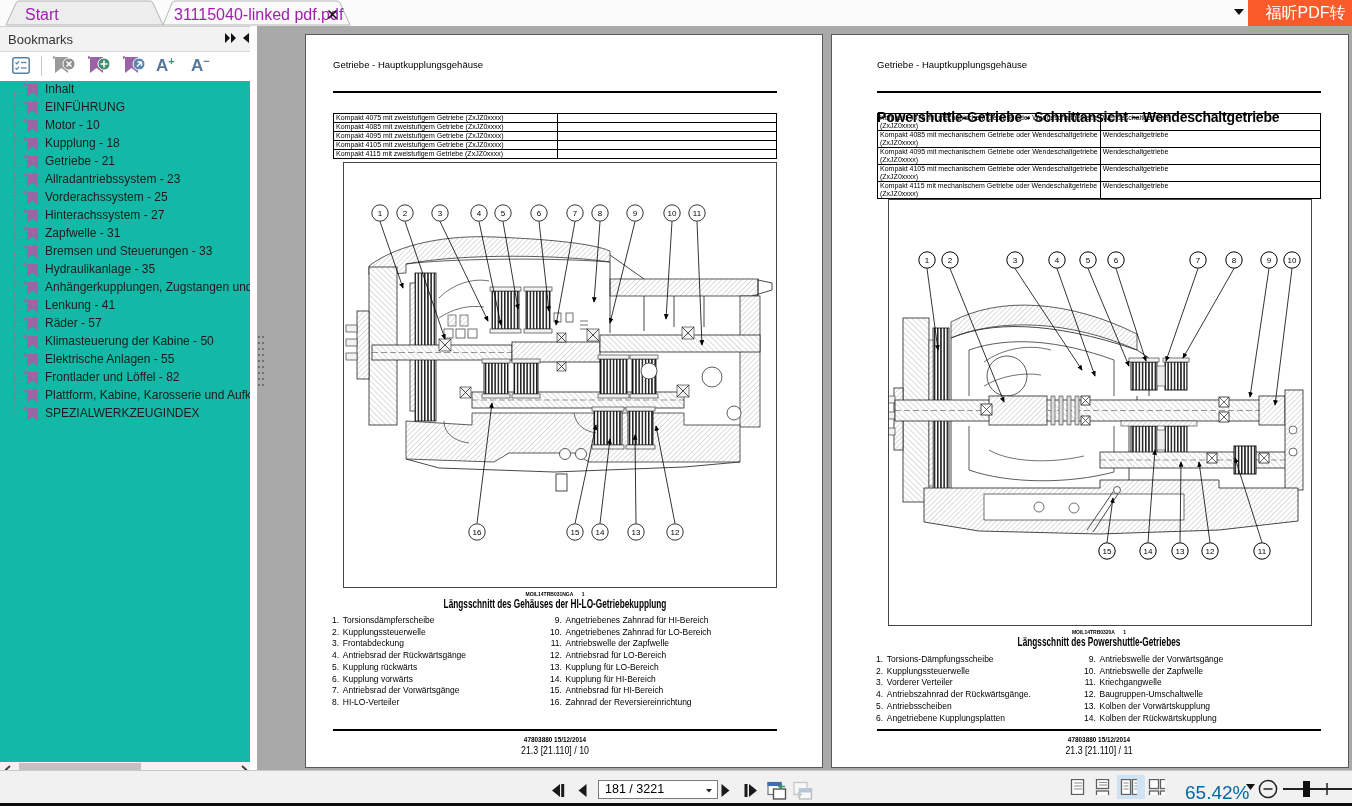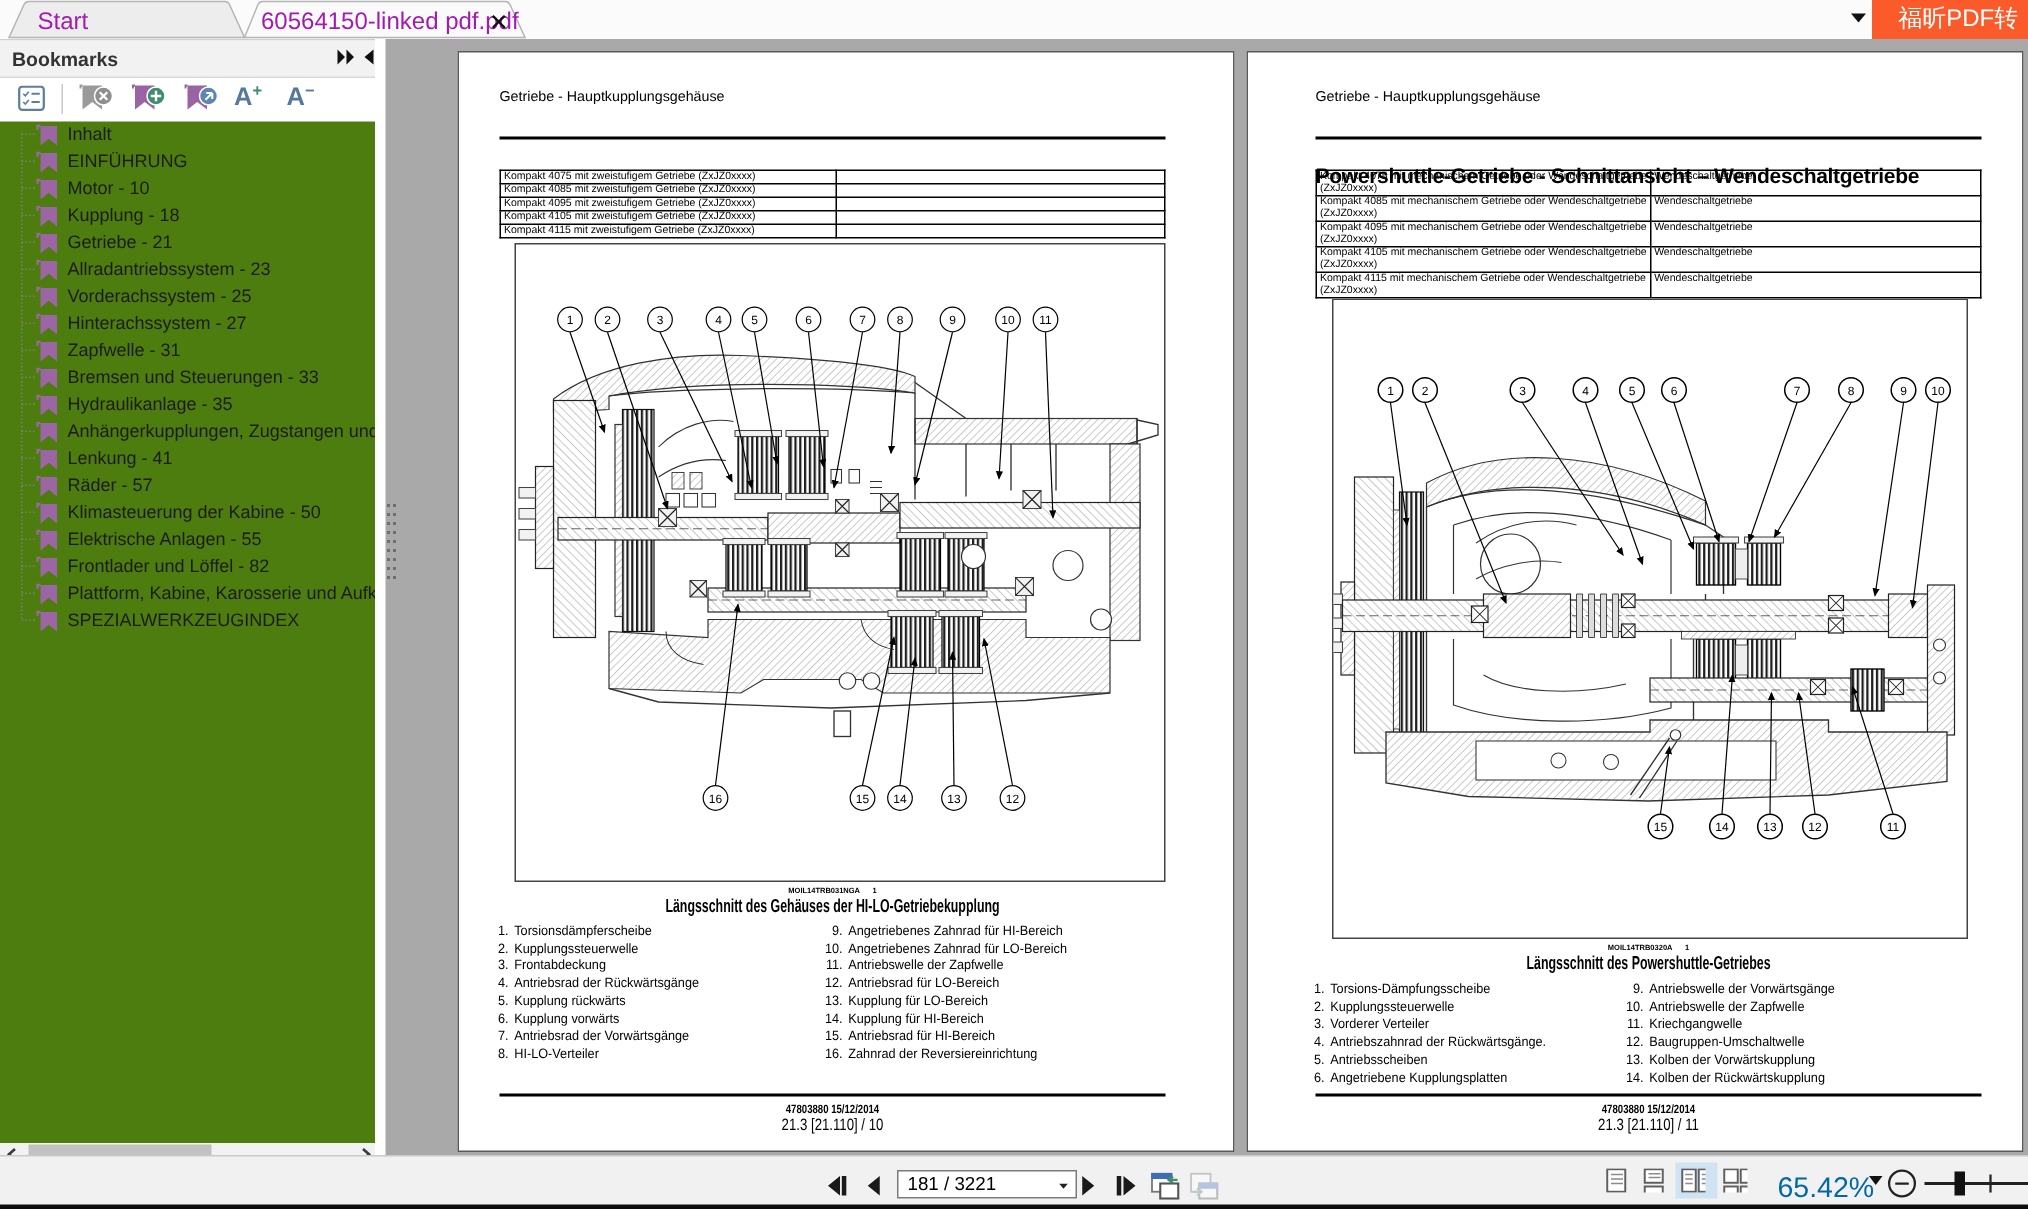--- a/index.html
+++ b/index.html
@@ -10,24 +10,24 @@
 
 #tabbar{left:0;top:0;width:1352px;height:26px;background:#fbfbfb;}
 .tab{position:absolute;top:2px;height:24px;font-size:16px;color:#a21caf;}
 #tab1{left:5px;width:162px;}
 #tab2{left:160px;width:192px;}
 .tablabel{position:absolute;top:4px;width:100%;}
 #fx-dd{left:1234px;top:9px;width:0;height:0;border-left:5.5px solid transparent;border-right:5.5px solid transparent;border-top:6.5px solid #111;}
 #fxbtn{left:1248px;top:0;width:104px;height:26px;background:#fb5b2a;color:#fff;font-size:16px;line-height:26px;text-align:center;padding-left:11px;white-space:nowrap;overflow:hidden;}
 
 #sidebar{left:0;top:26px;width:250px;height:749px;background:#fff;border-top:1px solid #cfcfcf;}
-#bkhead{left:0;top:0;width:250px;height:25px;background:#f2f2f2;border-bottom:1px solid #d9d9d9;font-weight:bold;}
+#bkhead{left:0;top:0;width:250px;height:25px;background:#f2f2f2;border-bottom:1px solid #d9d9d9;}
 #bkhead .title{position:absolute;left:8px;top:5px;font-size:13px;color:#333;}
 #bktools{left:0;top:26px;width:250px;height:28px;background:#fff;}
-#bklist{left:0;top:54px;width:250px;height:690px;background:#4d7c0f;overflow:hidden;}
+#bklist{left:0;top:54px;width:250px;height:690px;background:#14b8a6;overflow:hidden;}
 .bkitem{position:absolute;left:45px;font-size:12px;color:#1c1c1c;white-space:nowrap;}
 .bkicon{position:absolute;left:24px;width:14px;height:15px;}
 .hsb{left:0;top:735px;width:250px;height:14px;background:#f2f2f2;}
 .hsb .thumb{position:absolute;left:19px;top:1px;width:122px;height:12px;background:#c2c2c2;}
 
 #docarea{left:250px;top:26px;width:1102px;height:744px;background:#fff;}
 #graybg{left:7px;top:0;width:1095px;height:744px;background:#a9a9a9;}
 .page{position:absolute;top:8px;width:518px;height:734px;background:#fff;border:1px solid #5a5a5a;}
 #pageL{left:55px;}
 #pageR{left:581px;}
@@ -60,21 +60,21 @@
 
   <div id="tabbar" class="abs">
     <svg class="abs" style="left:0;top:0" width="1352" height="26">
       <path d="M6 25 L16 3 Q17 1 19 1 L150 1 Q152 1 153 3 L163 25 Z" fill="#ededed" stroke="#b5b5b5" stroke-width="1"></path>
       <path d="M163 25 L172 3 Q173 1 175 1 L337 1 Q339 1 340 3 L350 25 Z" fill="#fafafa" stroke="#b5b5b5" stroke-width="1"></path>
     </svg>
     <div class="tab" id="tab1">
         <div class="tablabel" style="text-align:left;padding-left:20px;">Start</div>
       </div>
     <div class="tab" id="tab2">
-        <div class="tablabel" style="text-align:left;padding-left:14px;">60564150-linked pdf.pdf</div>
+        <div class="tablabel" style="text-align:left;padding-left:14px;">31115040-linked pdf.pdf</div>
       </div>
     <svg class="abs" style="left:327px;top:9px" width="12" height="12">
         <path d="M1.5 1.5 L9.5 9.5 M9.5 1.5 L1.5 9.5" stroke="#111" stroke-width="1.6"></path>
       </svg>
     <div class="abs" id="fx-dd"></div>
     <div class="abs" id="fxbtn">福昕PDF转</div>
   </div>
 
   <div id="sidebar" class="abs">
     <div id="bkhead" class="abs">

